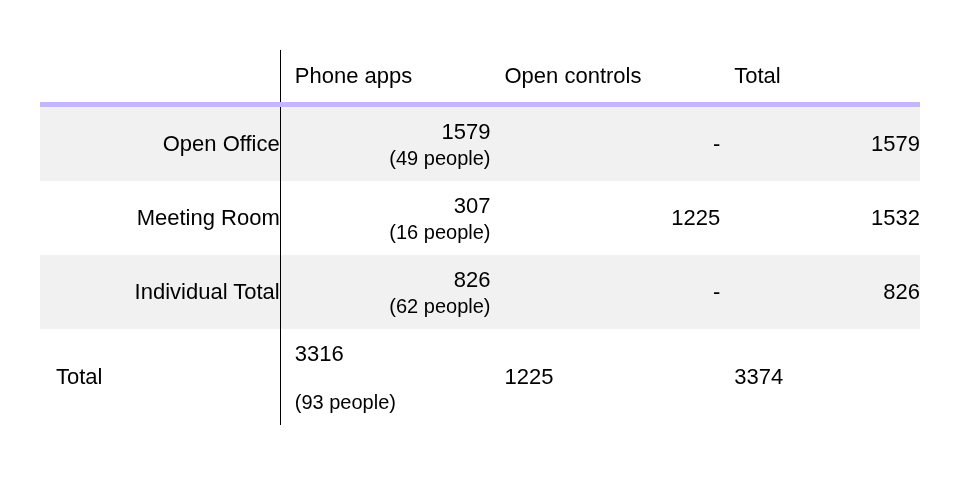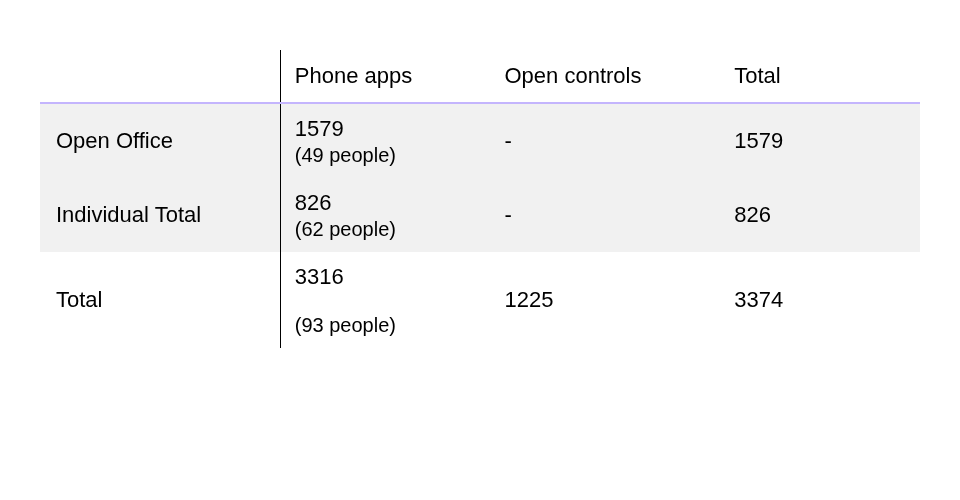--- a/index.html
+++ b/index.html
@@ -28,32 +28,33 @@
     vertical-align: middle;
   }
   .col-label   { width: 240px; }
   .col-apps    { width: 210px; }
   .col-room    { width: 230px; }
   .col-total   { width: 200px; }
 
   
   tr.header td {
     height: 52px;
-    border-bottom: 2px solid #c4b5fd;
+    border-bottom: 5px solid #c4b5fd;
   }
   tr.header td.col-label {
     border-right: 1px solid #000;
   }
   tr.header .htext {
     padding-left: 14px;
   }
 
   
   tr.body td {
     height: 74px;
+    text-align: right;
   }
   tr.body.shade td {
     background: #f1f1f1;
   }
   tr.body td.col-label {
     border-right: 1px solid #000;
   }
   tr.body td.col-label .lbl {
     padding-left: 16px;
   }
@@ -115,20 +116,37 @@
       </div>
     </td>
     <td class="col-room">
       <div class="cellinner">-</div>
     </td>
     <td class="col-total">
       <div class="cellinner">1579</div>
     </td>
   </tr>
 
+  <tr class="body">
+    <td class="col-label">
+      <div class="lbl">Meeting Room</div>
+    </td>
+    <td class="col-apps">
+      <div class="cellinner">
+        <div>307</div>
+        <div class="subnote">(16 people)</div>
+      </div>
+    </td>
+    <td class="col-room">
+      <div class="cellinner">1225</div>
+    </td>
+    <td class="col-total">
+      <div class="cellinner">1532</div>
+    </td>
+  </tr>
 
   <tr class="body shade">
     <td class="col-label">
       <div class="lbl">Individual Total</div>
     </td>
     <td class="col-apps">
       <div class="cellinner">
         <div>826</div>
         <div class="subnote">(62 people)</div>
       </div>

